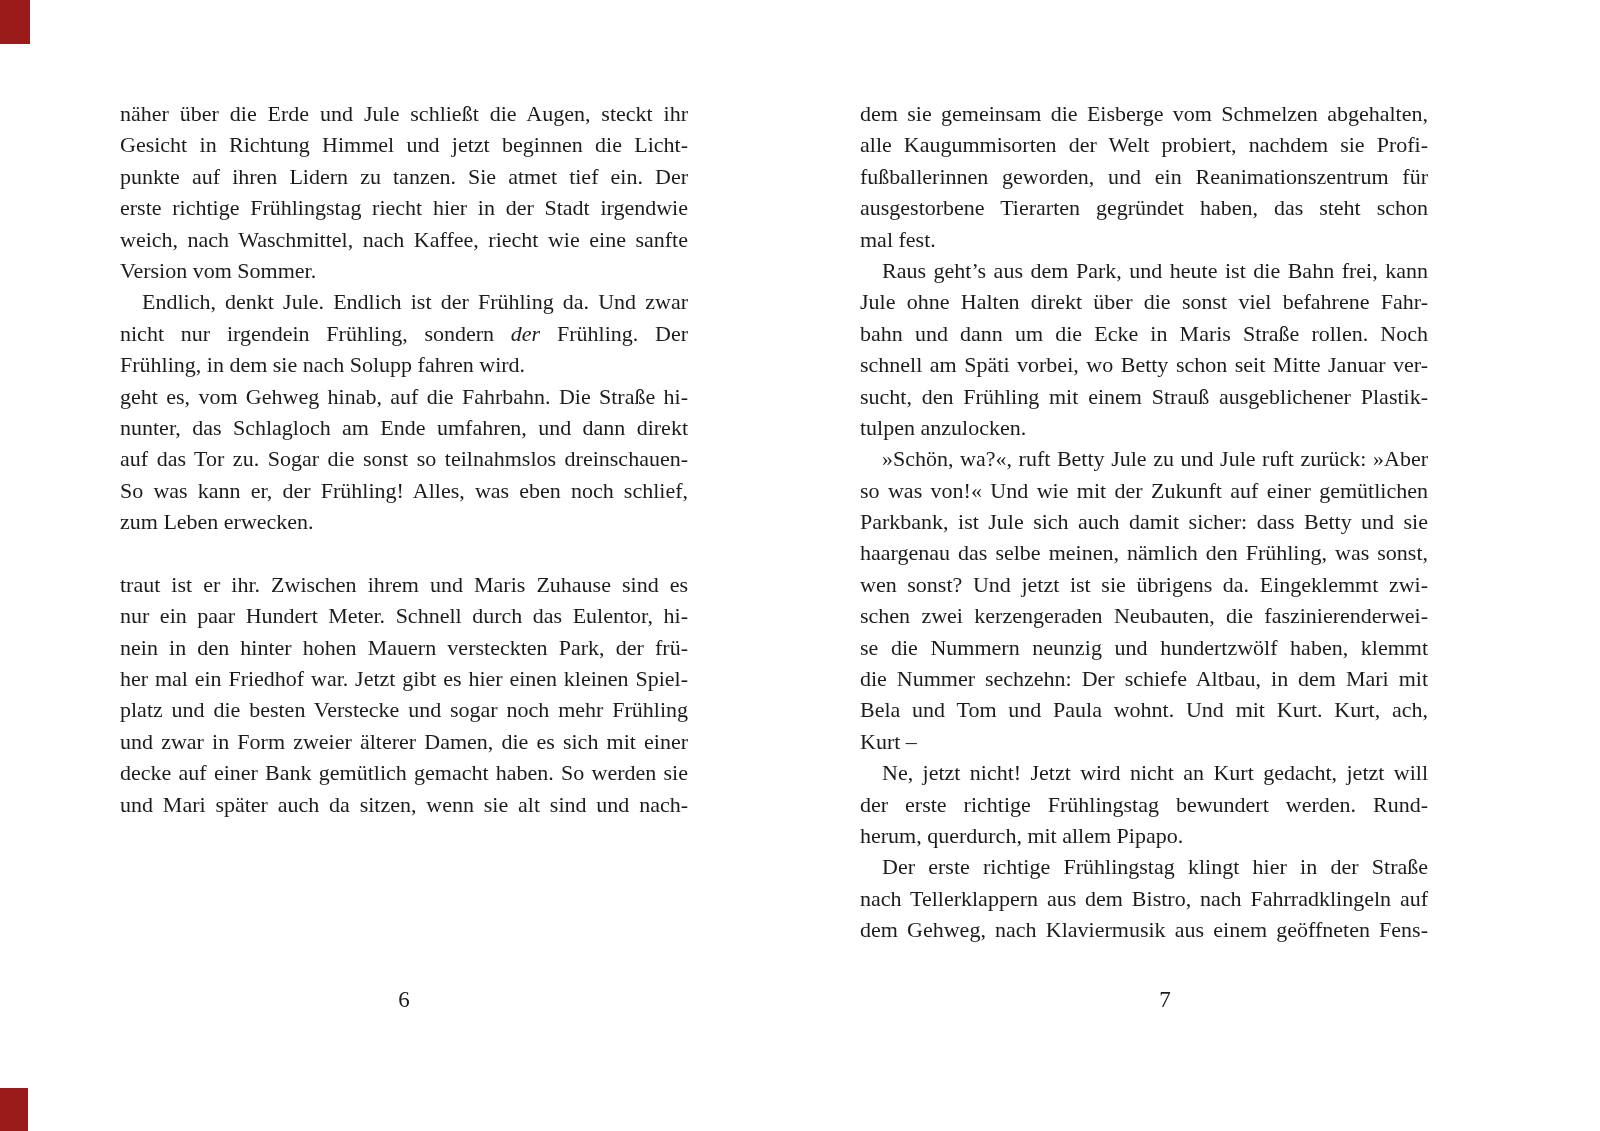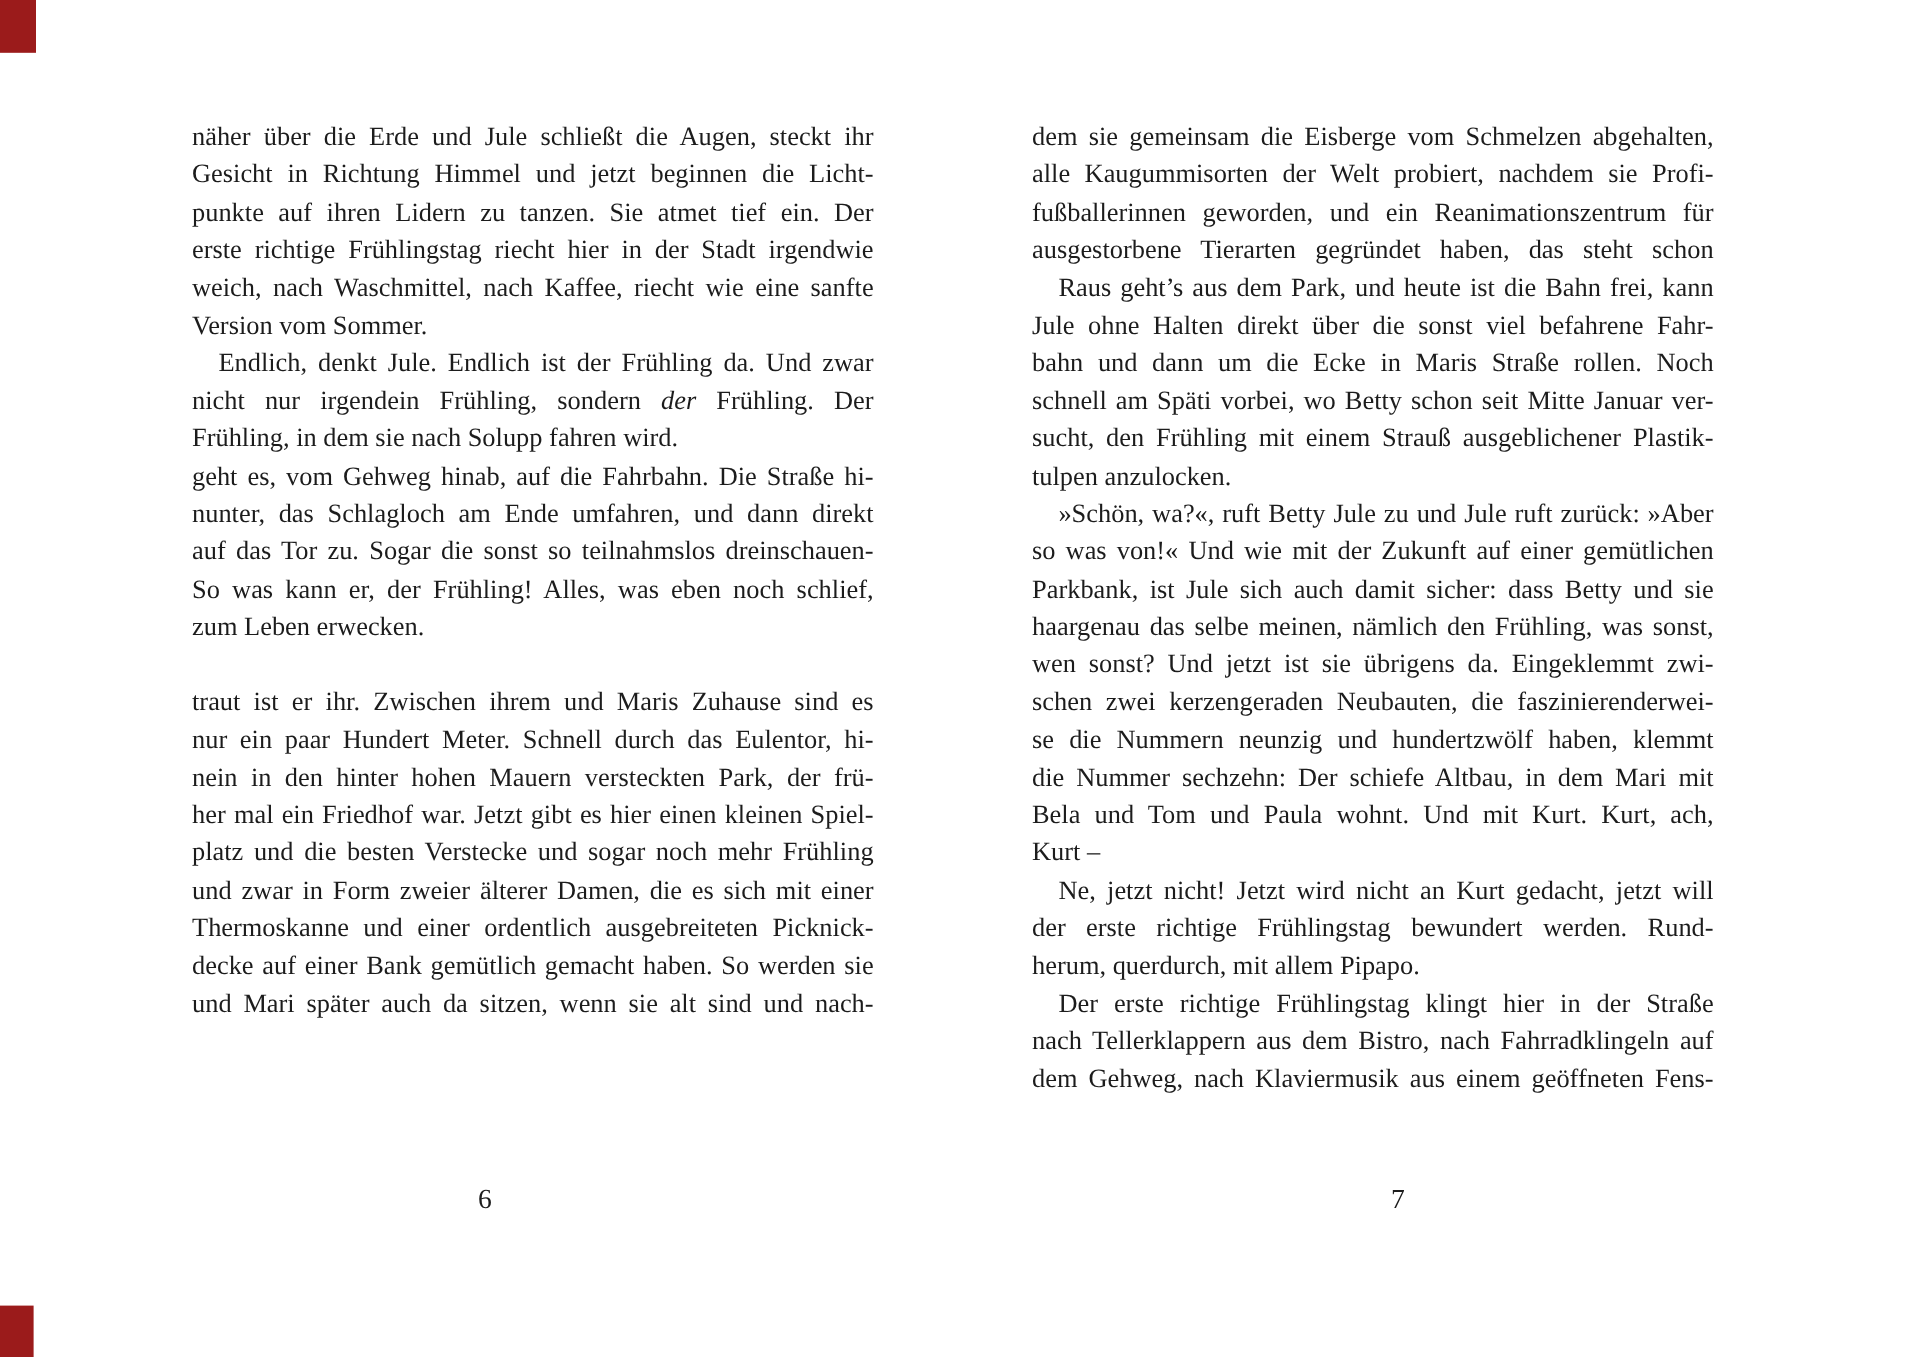--- a/index.html
+++ b/index.html
@@ -13,21 +13,21 @@
   }
   .corner-mark {
     position: absolute; left: 0;
     background: var(--accent-color, #9b1b1b);
   }
   .corner-mark.top { top: 0; width: 30px; height: 44px; }
   .corner-mark.bottom { bottom: 0; width: 28px; height: 43px; }
   .page {
     position: absolute; top: 98px; width: 568px;
   }
-  .page.left { left: 120px; margin-left: 40px; }
+  .page.left { left: 120px; }
   .page.right { left: 860px; }
   .line {
     font-size: 22px;
     line-height: 31.4px;
     height: 31.4px;
     text-align: justify;
     text-align-last: justify;
     -moz-text-align-last: justify;
   }
   .line.endline { text-align-last: left; -moz-text-align-last: left; }
@@ -63,32 +63,32 @@
       <div class="line">auf das Tor zu. Sogar die sonst so teilnahmslos dreinschauen-</div>
       <div class="line">So was kann er, der Frühling! Alles, was eben noch schlief,</div>
       <div class="line endline">zum Leben erwecken.</div>
       <div class="spacer"></div>
       <div class="line">traut ist er ihr. Zwischen ihrem und Maris Zuhause sind es</div>
       <div class="line">nur ein paar Hundert Meter. Schnell durch das Eulentor, hi-</div>
       <div class="line">nein in den hinter hohen Mauern versteckten Park, der frü-</div>
       <div class="line">her mal ein Friedhof war. Jetzt gibt es hier einen kleinen Spiel-</div>
       <div class="line">platz und die besten Verstecke und sogar noch mehr Frühling</div>
       <div class="line">und zwar in Form zweier älterer Damen, die es sich mit einer</div>
-      <div class="line">Thermoskanne und einer ordentlich ausgebreiteten Picknick-</div>
       <div class="line">decke auf einer Bank gemütlich gemacht haben. So werden sie</div>
       <div class="line">und Mari später auch da sitzen, wenn sie alt sind und nach-</div>
     </div>
 </section>
 
 <section class="page right">
   <div class="page-text">
       <div class="line">dem sie gemeinsam die Eisberge vom Schmelzen abgehalten,</div>
       <div class="line">alle Kaugummisorten der Welt probiert, nachdem sie Profi-</div>
       <div class="line">fußballerinnen geworden, und ein Reanimationszentrum für</div>
       <div class="line">ausgestorbene Tierarten gegründet haben, das steht schon</div>
+      <div class="line endline">mal fest.</div>
       <div class="line indent">Raus geht’s aus dem Park, und heute ist die Bahn frei, kann</div>
       <div class="line">Jule ohne Halten direkt über die sonst viel befahrene Fahr-</div>
       <div class="line">bahn und dann um die Ecke in Maris Straße rollen. Noch</div>
       <div class="line">schnell am Späti vorbei, wo Betty schon seit Mitte Januar ver-</div>
       <div class="line">sucht, den Frühling mit einem Strauß ausgeblichener Plastik-</div>
       <div class="line endline">tulpen anzulocken.</div>
       <div class="line indent">»Schön, wa?«, ruft Betty Jule zu und Jule ruft zurück: »Aber</div>
       <div class="line">so was von!« Und wie mit der Zukunft auf einer gemütlichen</div>
       <div class="line">Parkbank, ist Jule sich auch damit sicher: dass Betty und sie</div>
       <div class="line">haargenau das selbe meinen, nämlich den Frühling, was sonst,</div>

